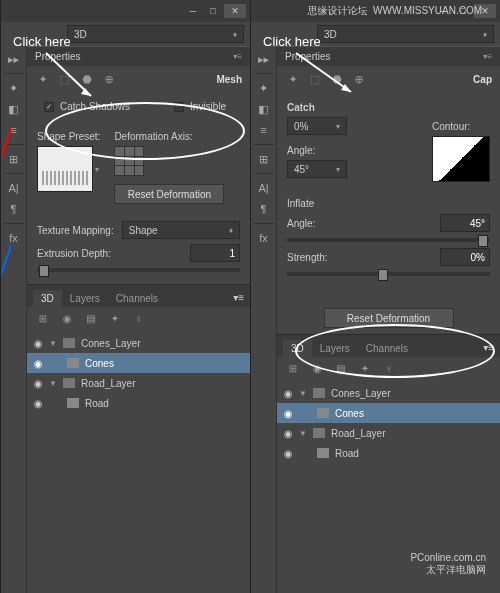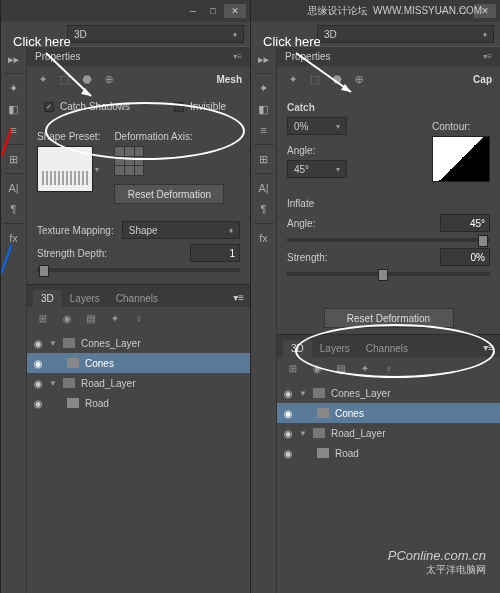--- a/index.html
+++ b/index.html
@@ -64,21 +64,21 @@
 .watermark{position:absolute;top:4px;right:18px;color:#bbb;font-size:10px;z-index:10}
 .watermark2{position:absolute;bottom:16px;right:14px;color:#aaa;font-size:10px;z-index:10;text-align:right}
 .bg-lines{position:absolute;left:0;top:60px;width:10px;height:500px;overflow:hidden;z-index:0}
 .bg-lines .l{position:absolute;width:2px;height:200px;transform:rotate(20deg)}
 </style>
 </head>
 <body>
 
 <div class="watermark"><span>思缘设计论坛</span>&nbsp;&nbsp;<span>WWW.MISSYUAN.COM</span></div>
 <div class="watermark2">
-    <div style="font-size:13px;font-style:italic">PConline.com.cn</div>
+    <div style="font-size:10px;">PConline.com.cn</div>
     <div>太平洋电脑网</div>
   </div>
 
 <div class="wrap">
 
 <div class="half">
   <div class="bg-lines">
         <div class="l" style="background:#f00;left:-2px"></div>
         <div class="l" style="background:#06f;left:4px;top:100px"></div>
       </div>
@@ -170,21 +170,21 @@
 
       <div class="section">
         <div class="field-row">
           <span>Texture Mapping:</span>
           <div class="select fl">
                 <span>Shape</span>
                 <span class="arrow">♦</span>
               </div>
         </div>
         <div class="field-row">
-          <span>Strength Depth:</span>
+          <span>Extrusion Depth:</span>
           <div class="fl"></div>
           <div class="numbox">1</div>
         </div>
         <div class="slider s1"></div>
       </div>
 
 
       <div class="layers-panel">
         <div class="tabs">
           <div class="tab active">3D</div>

